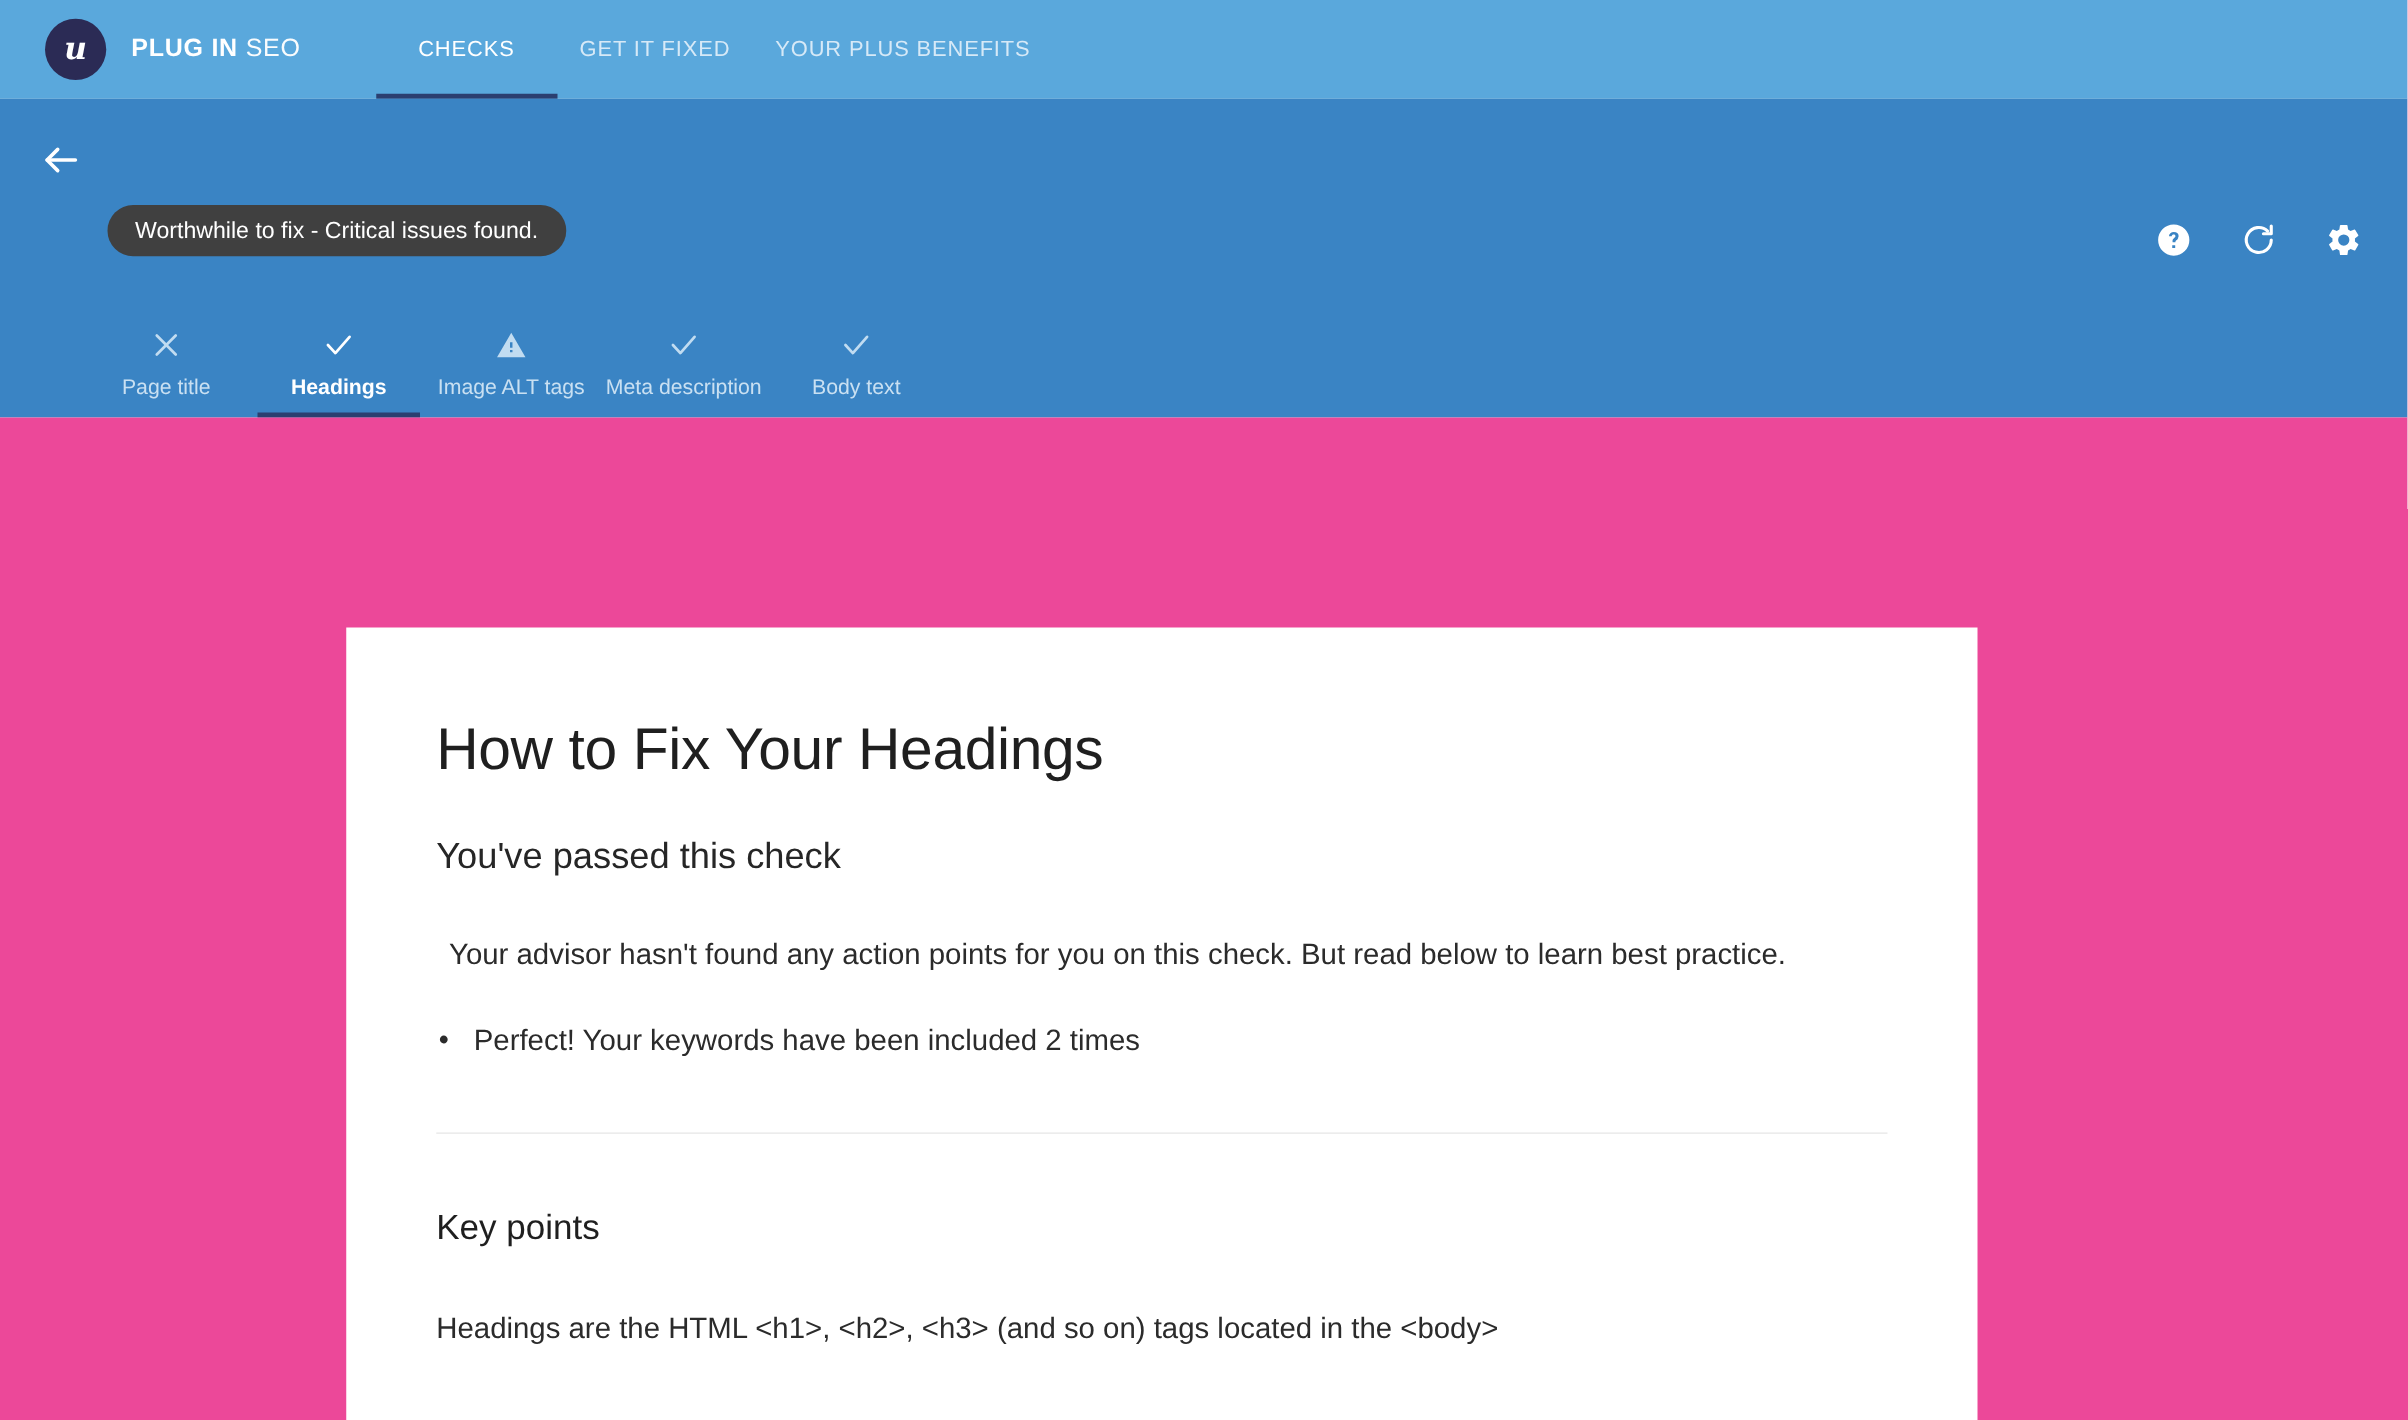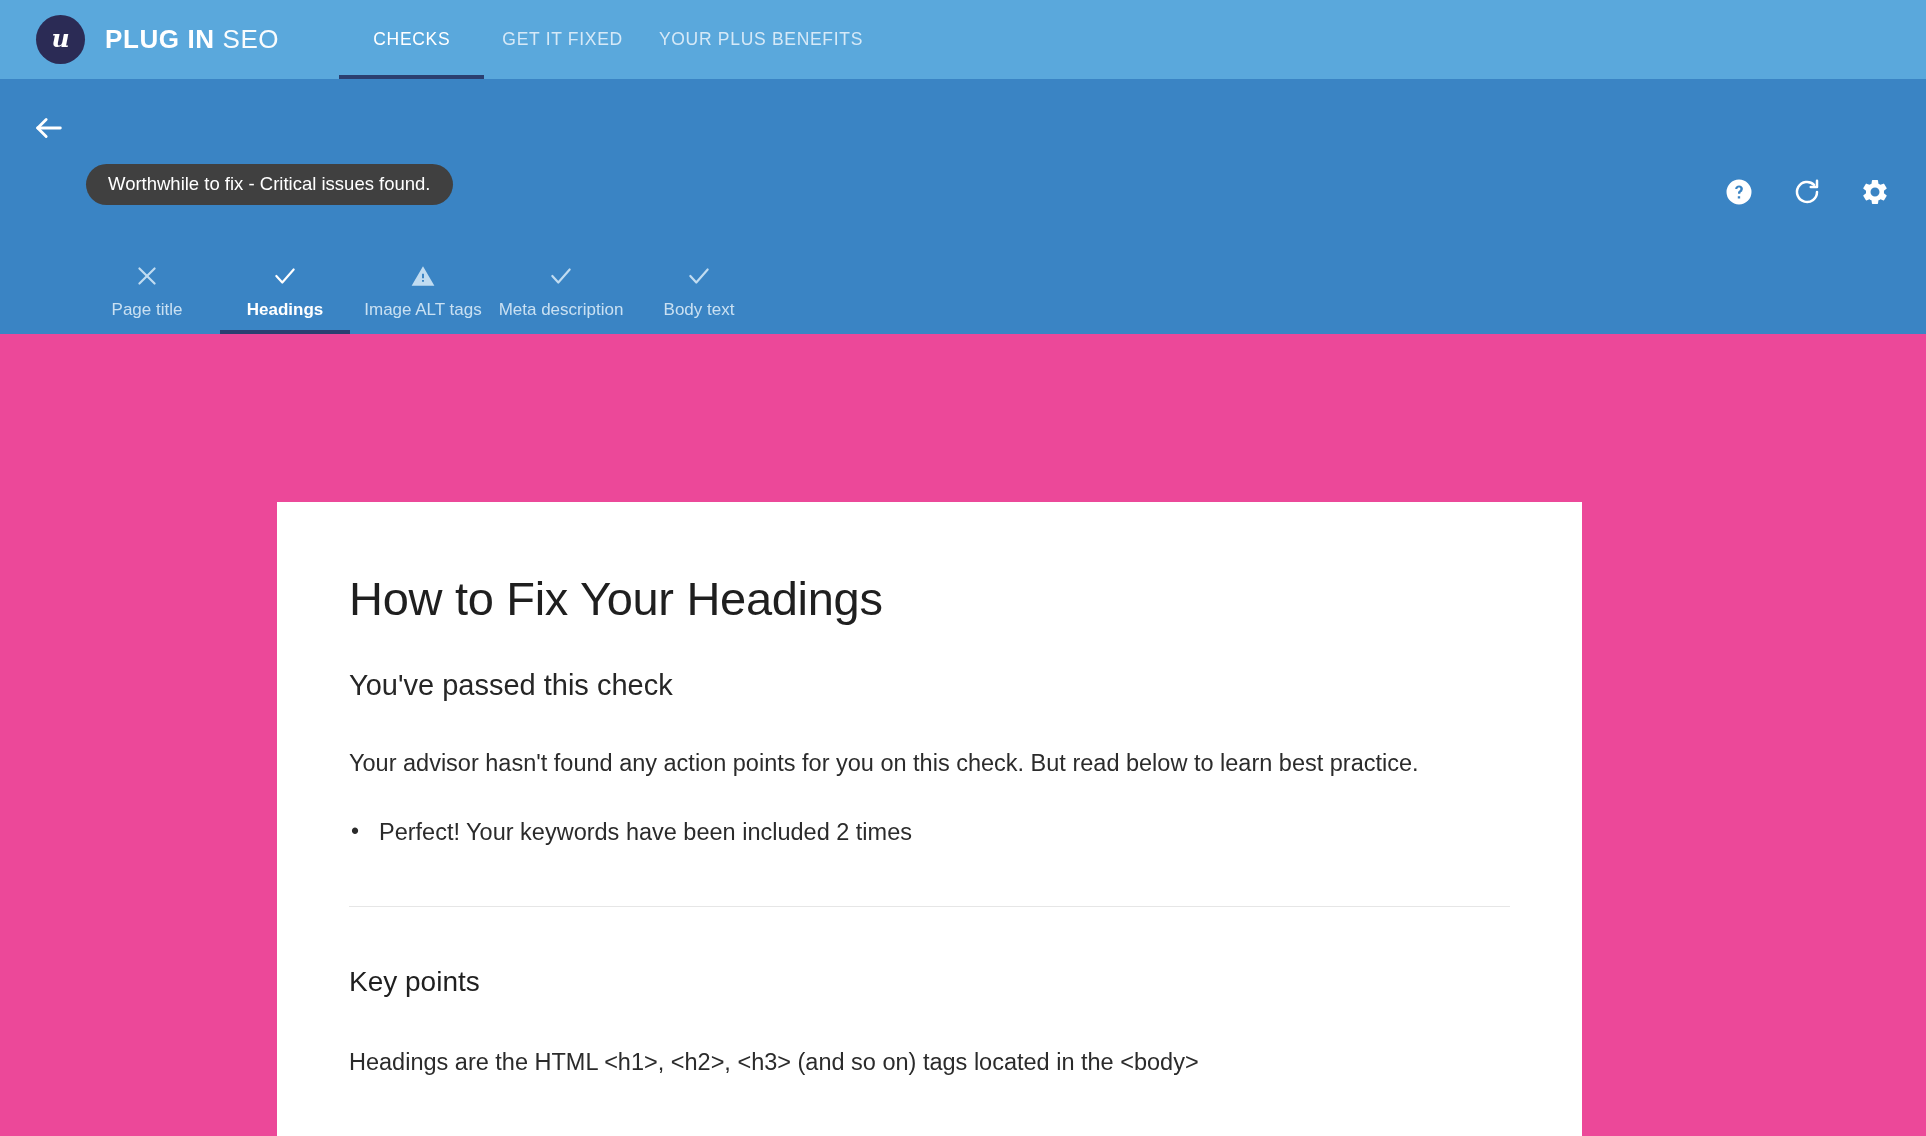--- a/index.html
+++ b/index.html
@@ -41,21 +41,21 @@
   .brand-logo span {
     color: #ffffff;
     font-family: "DejaVu Serif", serif;
     font-style: italic;
     font-size: 25px;
     font-weight: bold;
     line-height: 1;
     transform: translateY(-1px);
   }
   .brand-text {
-    font-size: 26px;
+    font-size: 20px;
     letter-spacing: 0.6px;
     color: #ffffff;
     white-space: nowrap;
     text-align: center;
   }
   .brand-text .bold { font-weight: bold; }
   .brand-text .light { font-weight: normal; opacity: .97; }
 
   .topnav {
     display: flex;
@@ -152,21 +152,21 @@
   }
   .header-actions .hicon {
     width: 30px; height: 30px;
     color: #ffffff;
     cursor: pointer;
   }
 
   
   .checktabs {
     position: absolute;
-    left: 78px;
+    left: 64px;
     bottom: 0;
     display: flex;
     align-items: flex-end;
   }
   .checktab {
     width: 138px;
     padding: 10px 0 14px 0;
     text-align: center;
     position: relative;
     cursor: pointer;
@@ -225,20 +225,21 @@
     color: #262626;
     line-height: 1.2;
     margin-bottom: 41px;
   }
   .card p.body {
     font-size: 23.5px;
     color: #2b2b2b;
     line-height: 1.62;
     max-width: 1090px;
     margin-bottom: 32px;
+    text-align: center;
   }
   .card ul {
     list-style: none;
     margin: 0 0 54px 0;
   }
   .card ul li {
     position: relative;
     font-size: 23.5px;
     color: #2b2b2b;
     line-height: 1.6;

